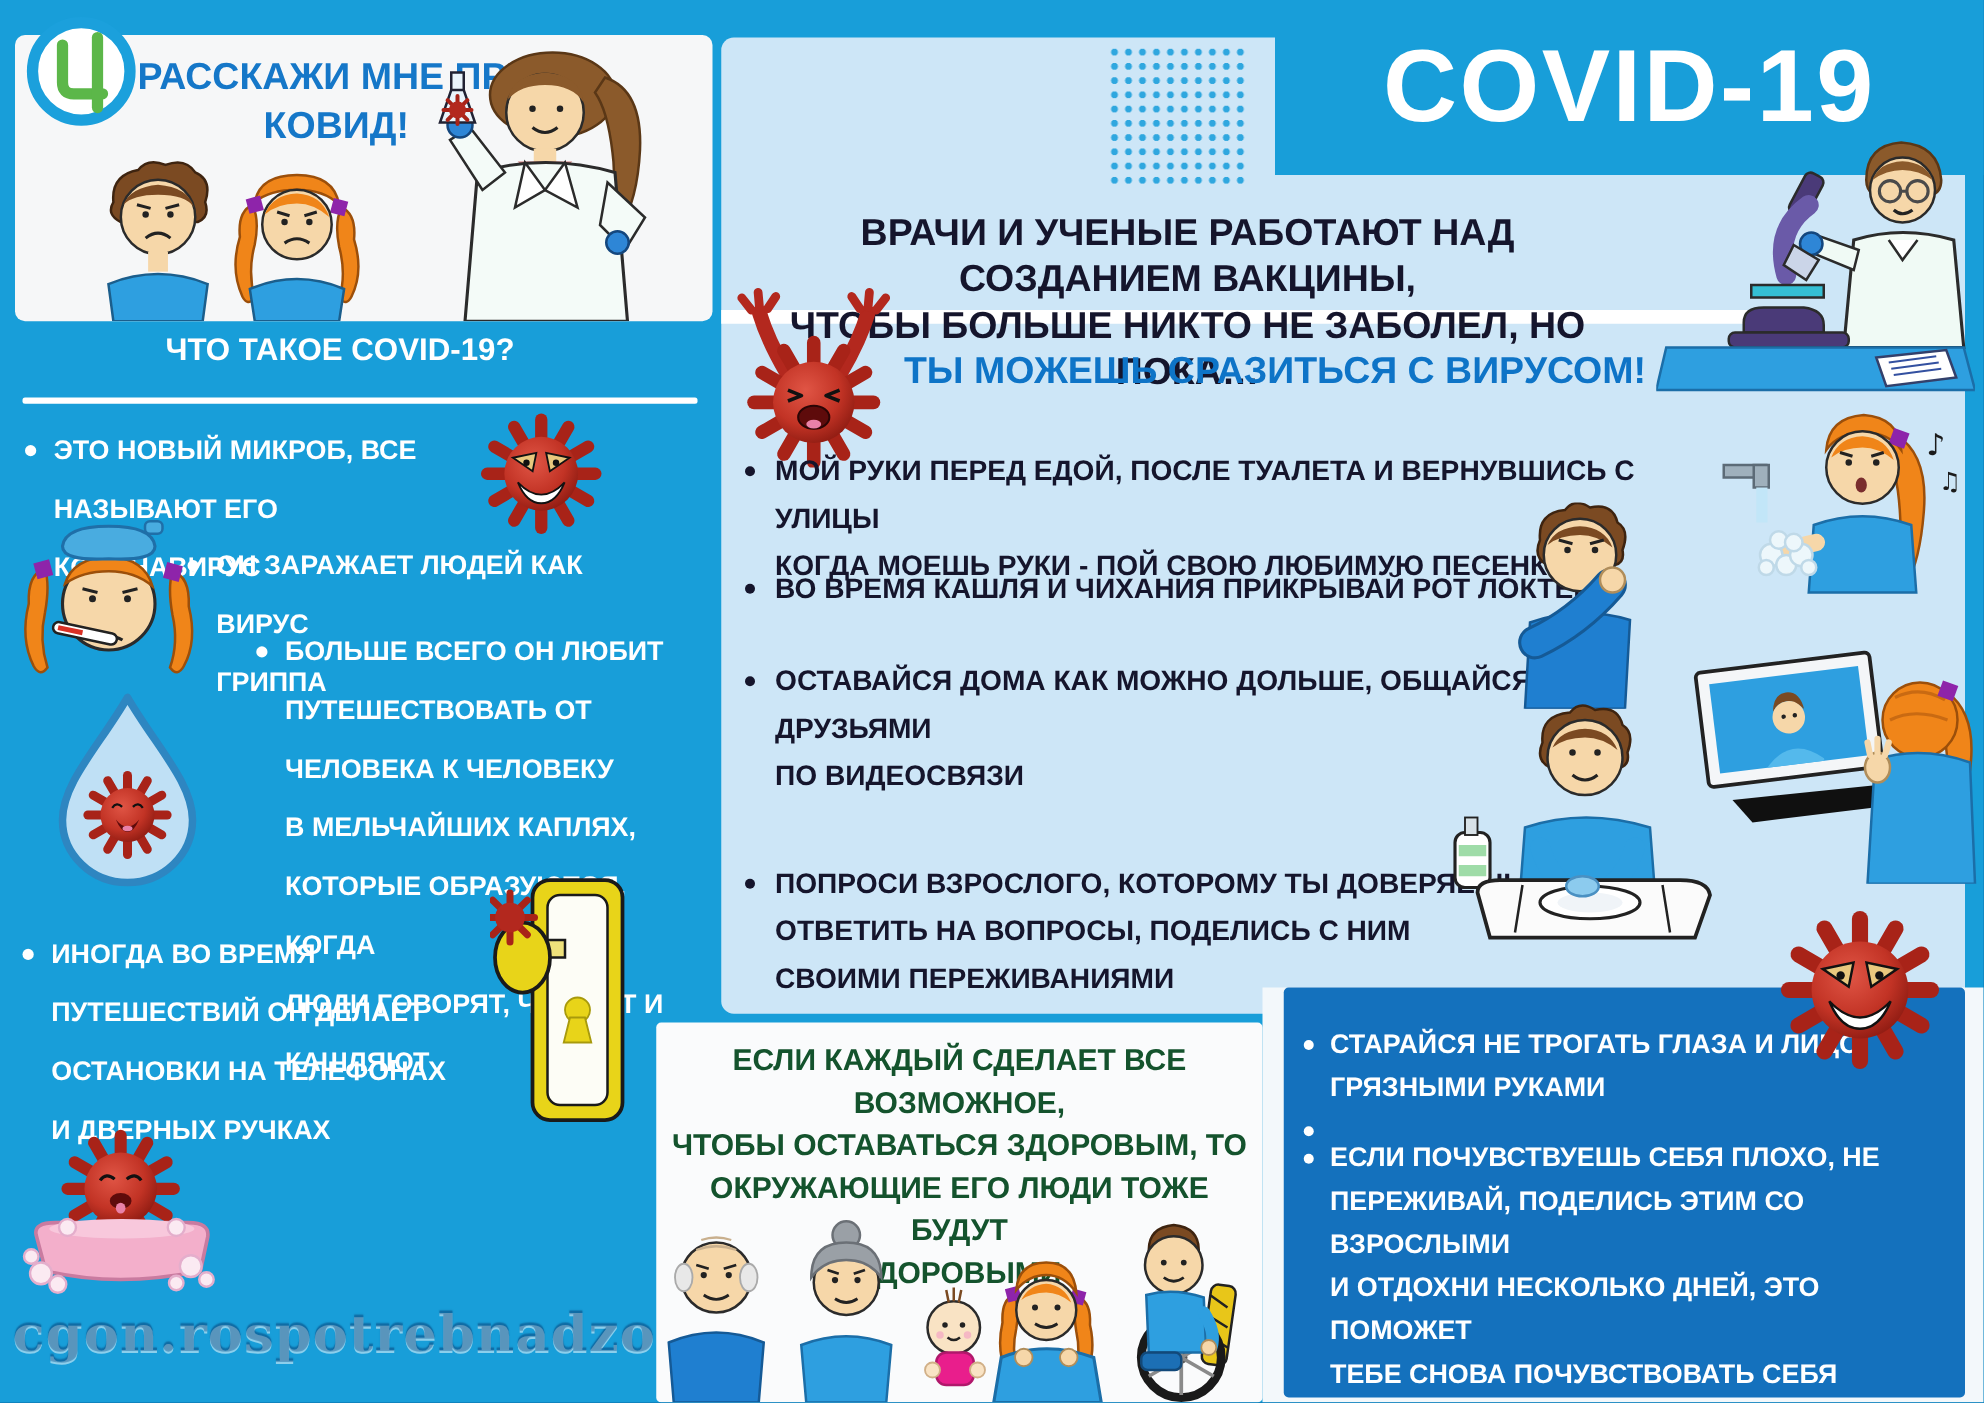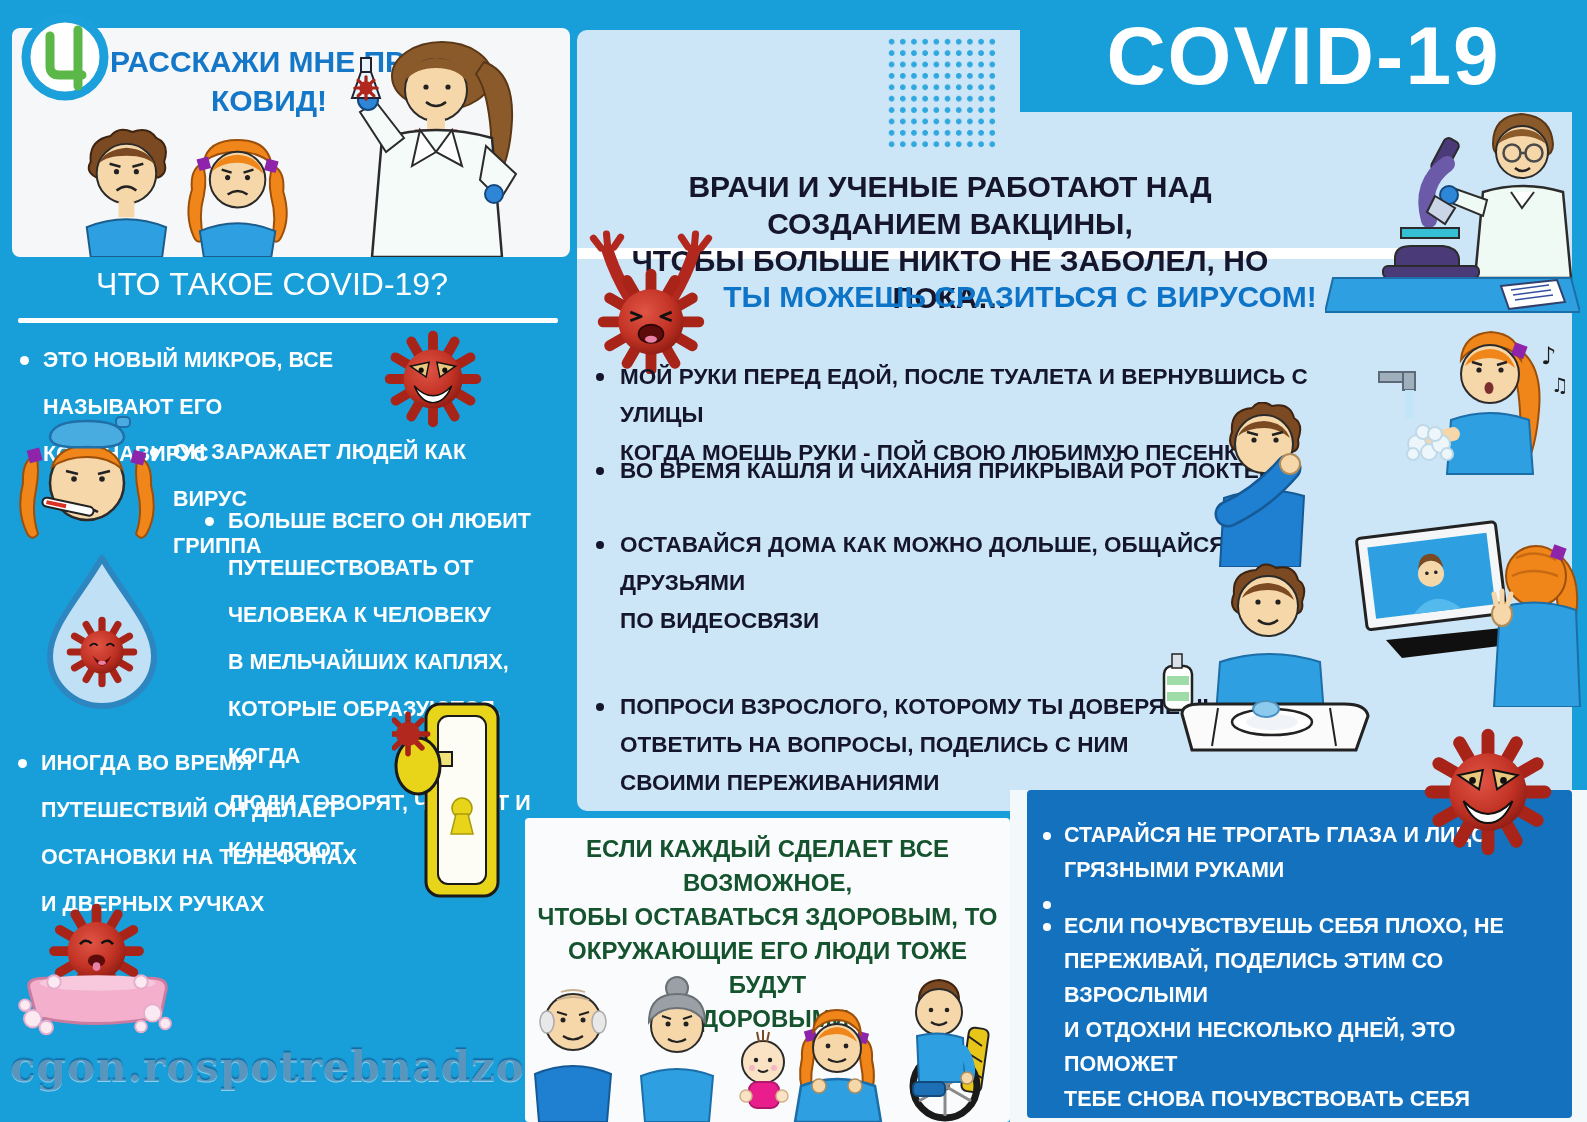--- a/index.html
+++ b/index.html
@@ -5,21 +5,21 @@
   html,body{margin:0;padding:0;background:#0b6fa8;}
   *{box-sizing:border-box;}
   .page{position:relative;width:1587px;height:1122px;background:#189ED9;overflow:hidden;
         font-family:"Liberation Sans","DejaVu Sans",sans-serif;}
   .abs{position:absolute;}
   .card{background:#F6F7F8;border-radius:8px;overflow:hidden;}
   .panel{background:#CDE6F7;border-radius:10px;}
   .banner{background:#189ED9;display:flex;align-items:center;justify-content:center;}
   .covid{color:#fff;font-size:82px;font-weight:800;letter-spacing:2px;}
   .header-title{color:#1577C8;font-size:30px;line-height:39px;font-weight:800;text-align:center;white-space:pre-line;}
-  .what-title{color:#fff;font-size:32px;font-weight:400;text-align:center;}
+  .what-title{color:#fff;font-size:25px;font-weight:700;text-align:center;}
   .underline{background:#fff;border-radius:2px;}
   .fight-title{color:#0E74C7;font-size:30px;font-weight:800;text-align:center;}
   .intro{color:#15152C;font-size:30px;line-height:37px;font-weight:800;text-align:center;white-space:pre-line;}
   .healthy{color:#14532d;font-size:24px;line-height:34px;font-weight:700;text-align:center;white-space:pre-line;}
   .watermark{font-family:"DejaVu Serif","Liberation Serif",serif;font-size:42px;font-weight:700;
              color:rgba(12,82,140,.38);letter-spacing:1px;text-align:center;
              text-shadow:0 1px 0 rgba(255,255,255,.5), 0 -1px 1px rgba(0,40,90,.28);}
   .bullet{display:flex;align-items:flex-start;}
   .btext{white-space:pre-line;font-weight:800;}
   .dotW{flex:0 0 9px;width:9px;height:9px;border-radius:50%;background:#fff;margin-top:19px;margin-right:14px;}
@@ -81,21 +81,21 @@
         </g>
         <circle r="8.5" fill="#B3281E"></circle>
       </g>
     </defs>
   </svg>
 
   <div class="abs panel" style="left:577px;top:30px;width:995px;height:781px;"></div>
   <div class="abs dots" style="left:886px;top:36px;width:114px;height:114px;"></div>
   <div class="abs sep" style="left:577px;top:248px;width:830px;height:11px;"></div>
 
-  <div class="abs banner" style="left:1020px;top:0;width:567px;height:112px;">
+  <div class="abs banner" style="left:1020px;top:0;width:567px;height:140px;">
     <span class="covid">COVID-19</span>
   </div>
 
   <div class="abs card" style="left:12px;top:28px;width:558px;height:229px;">
     <div class="abs header-title" style="left:62px;top:14px;width:390px;">РАССКАЖИ МНЕ ПРО
 КОВИД!</div>
 
     <svg class="abs" style="left:40px;top:100px;" width="260" height="129" viewBox="0 0 260 130">
       <path d="M38,34 Q36,12 58,8 Q66,-2 80,4 Q96,-2 104,10 Q118,16 112,34 Q116,46 106,50 L44,50 Q32,44 38,34 Z" fill="#7B4A22" stroke="#3E2410" stroke-width="2"></path>
       <circle cx="74" cy="46" r="30" fill="#F6D7A9" stroke="#2b2b2b" stroke-width="2"></circle>

